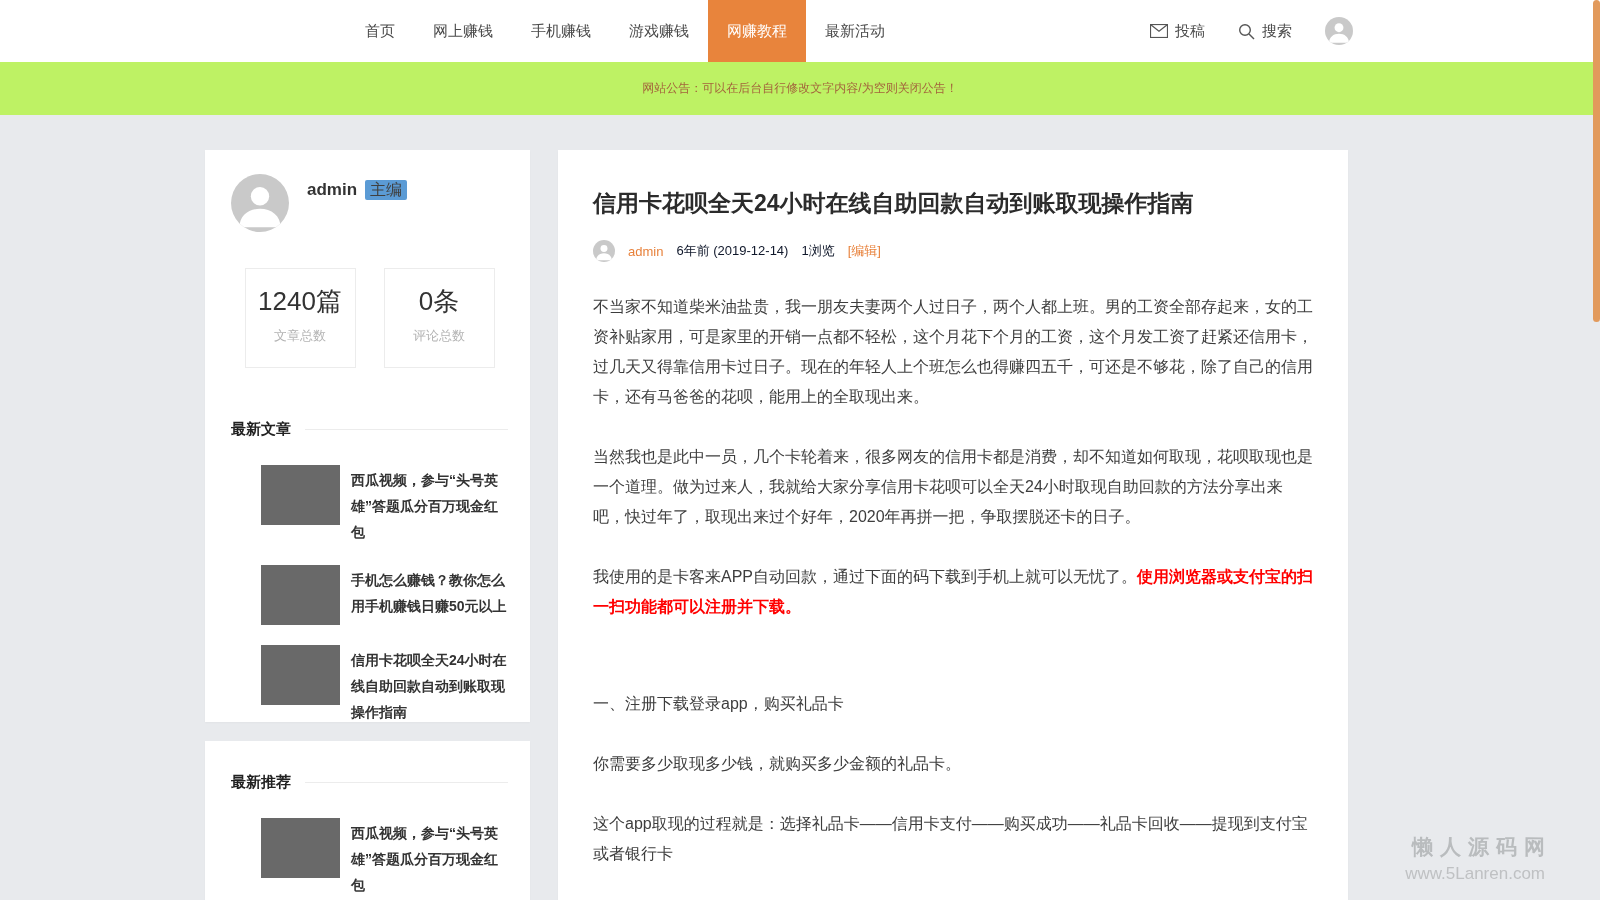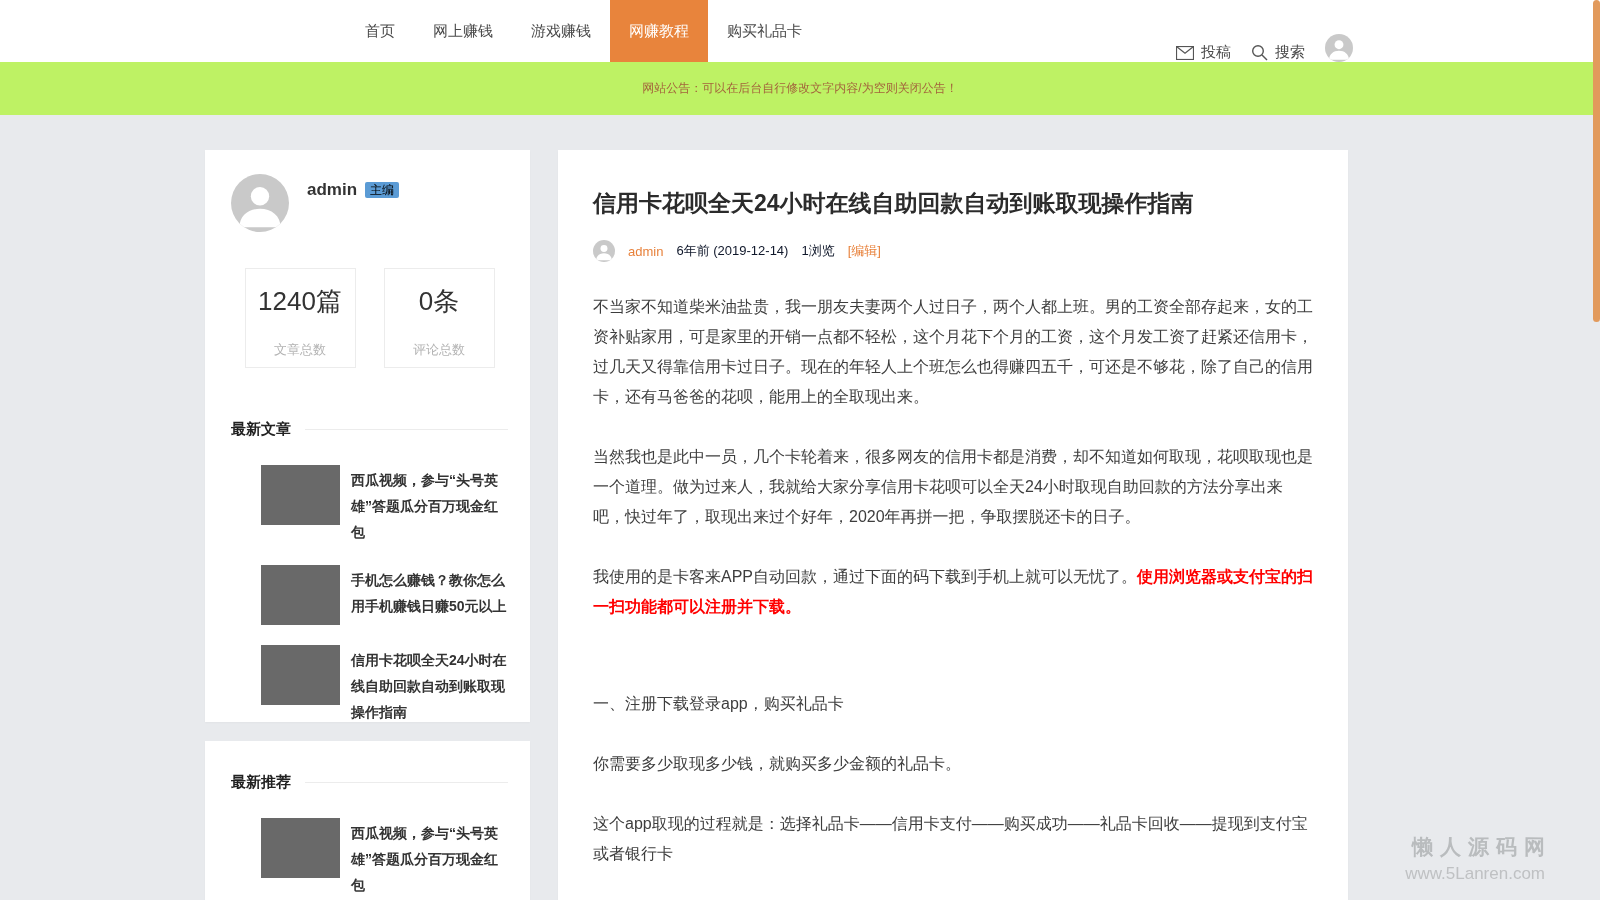--- a/index.html
+++ b/index.html
@@ -17,21 +17,21 @@
     background:#fff; z-index:3;
   }
   .nav { position:absolute; left:346px; top:0; height:62px; display:flex; }
   .nav-item {
     padding:0 19px; line-height:62px; font-size:15px; color:#4a4a4a;
     cursor:pointer; white-space:nowrap; text-decoration:none; display:block;
   }
   .nav-item.active { background:#e8843c; color:#fff; }
   .header-right {
     position:absolute; right:247px; top:0; height:62px;
-    display:flex; align-items:flex-end; gap:20px;
+    display:flex; align-items:center; gap:33px;
   }
   .hdr-link { display:flex; align-items:center; gap:7px; font-size:15px; color:#4a4a4a; cursor:pointer; text-decoration:none; }
   .avatar { border-radius:50%; background:#c9c9c9; position:relative; overflow:hidden; flex:none; }
   .avatar svg { position:absolute; left:0; top:0; width:100%; height:100%; }
   .av-28 { width:28px; height:28px; }
   .av-58 { width:58px; height:58px; }
   .av-22 { width:22px; height:22px; }
   
   .notice {
     position:absolute; top:62px; left:0; right:0; height:53px;
@@ -41,30 +41,30 @@
   
   .card { position:absolute; background:#fff; box-shadow:0 1px 2px rgba(0,0,0,0.03); }
   #profile-card { left:205px; top:150px; width:325px; height:572px; padding:24px 22px 0 26px; }
   #rec-card     { left:205px; top:741px; width:325px; height:230px; padding:32px 22px 0 26px; }
   #main-card    { left:558px; top:150px; width:790px; height:800px; padding:38px 35px 0; }
   
   .profile-row { display:flex; align-items:flex-start; }
   .profile-name-wrap { margin-left:18px; margin-top:6px; display:flex; align-items:center; }
   .profile-name { font-size:17px; font-weight:bold; color:#333; }
   .badge {
-    margin-left:8px; background:#5b9bd5; color:#000000; font-size:12px;
+    margin-left:8px; background:#5b9bd5; color:#404040; font-size:16px;
     padding:2px 5px; border-radius:2px; line-height:1;
   }
   .stats { margin-top:36px; display:flex; gap:28px; justify-content:center; }
   .stat-box {
     width:111px; height:100px; border:1px solid #ececec; text-align:center;
     padding-top:15px;
   }
   .stat-value { font-size:26px; color:#333; }
-  .stat-label { font-size:13px; color:#b3b3b3; margin-top:22px; }
+  .stat-label { font-size:13px; color:#b3b3b3; margin-top:8px; }
   .section-head { margin-top:52px; display:flex; align-items:center; gap:14px; }
   #rec-card .section-head { margin-top:0; }
   .section-title { font-size:15px; font-weight:bold; color:#222; white-space:nowrap; }
   .section-line { flex:1; height:1px; background:#ececec; }
   .side-item { display:flex; gap:11px; margin-top:20px; cursor:pointer;padding-left:30px; }
   .side-item.first { margin-top:26px; }
   .thumb { width:79px; height:60px; background:#696969; flex:none; }
   .side-title { font-size:14px; font-weight:600; color:#333; line-height:26px; padding-top:2px; }
   .more-link {
     display:block; text-align:right; margin-top:16px; font-size:12px;
@@ -92,23 +92,24 @@
 </style>
 </head>
 <body>
 
 <div class="scrollbar-thumb"></div>
 
 <div class="header">
   <div class="nav">
     <a class="nav-item">首页</a>
     <a class="nav-item">网上赚钱</a>
+    <a class="nav-item">手机赚钱</a>
     <a class="nav-item">游戏赚钱</a>
     <a class="nav-item active">网赚教程</a>
-    <a class="nav-item">购买礼品卡</a>
+    <a class="nav-item">最新活动</a>
   </div>
   <div class="header-right">
     <a class="hdr-link">
       <svg class="icon" width="18" height="14" viewBox="0 0 18 14">
           <rect x="0.5" y="0.5" width="17" height="13" fill="none" stroke="#555" stroke-width="1.2"></rect>
           <path d="M0.5 0.5 L9 7.2 L17.5 0.5" fill="none" stroke="#555" stroke-width="1.2"></path>
         </svg>
       <span>投稿</span>
     </a>
     <a class="hdr-link">

